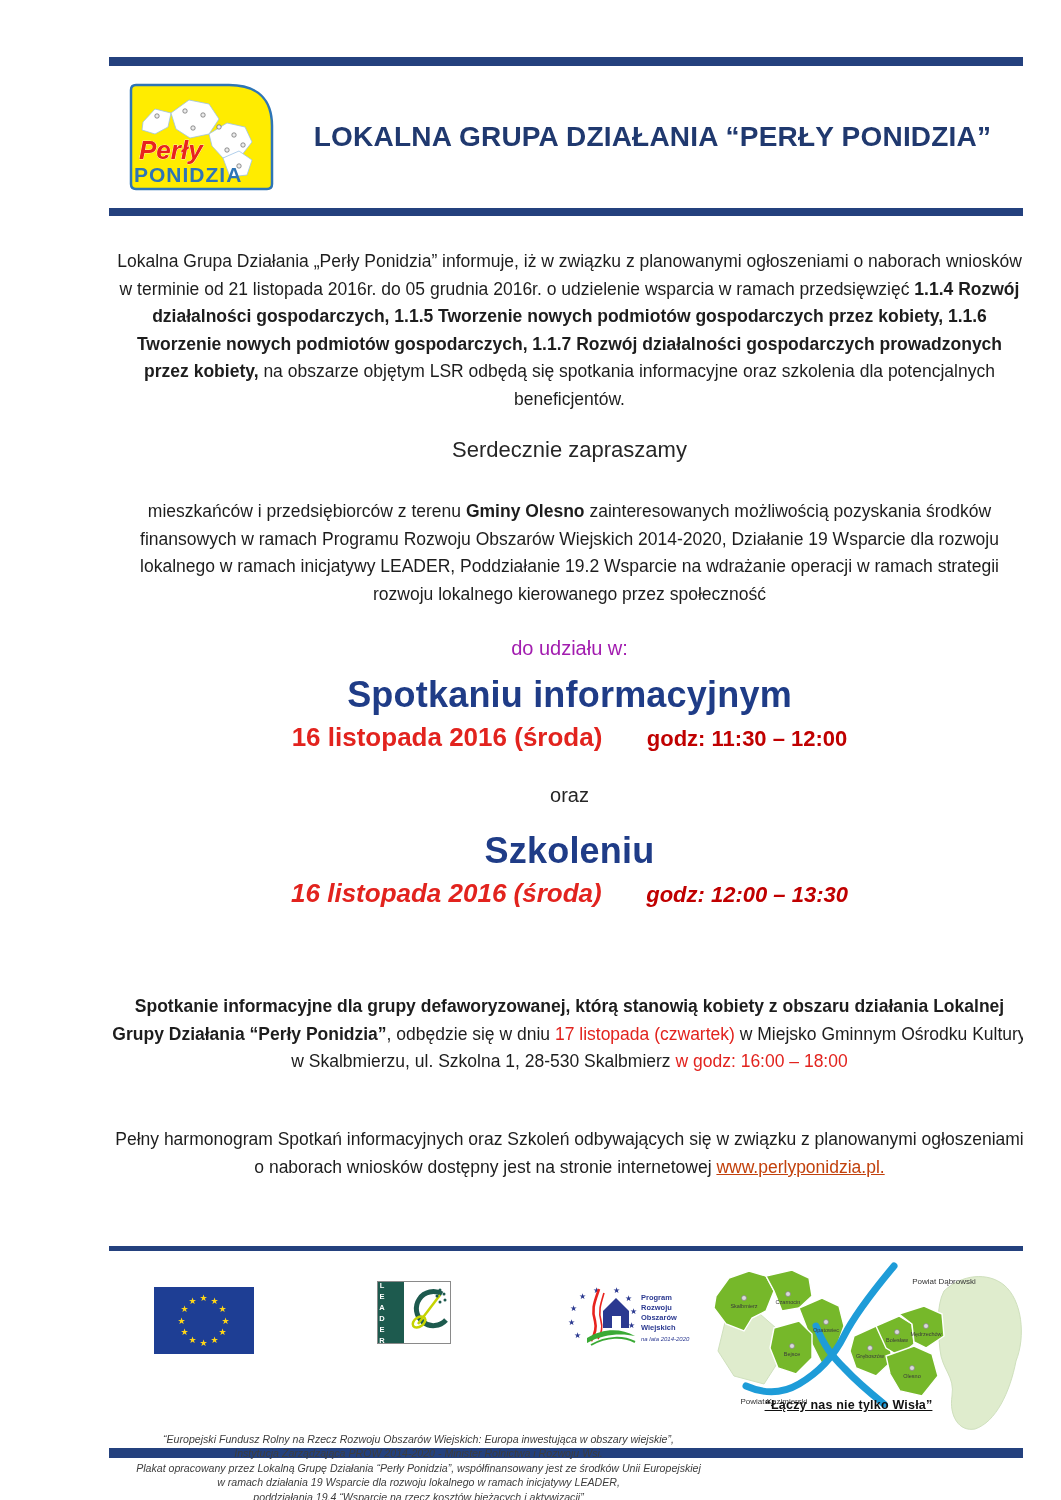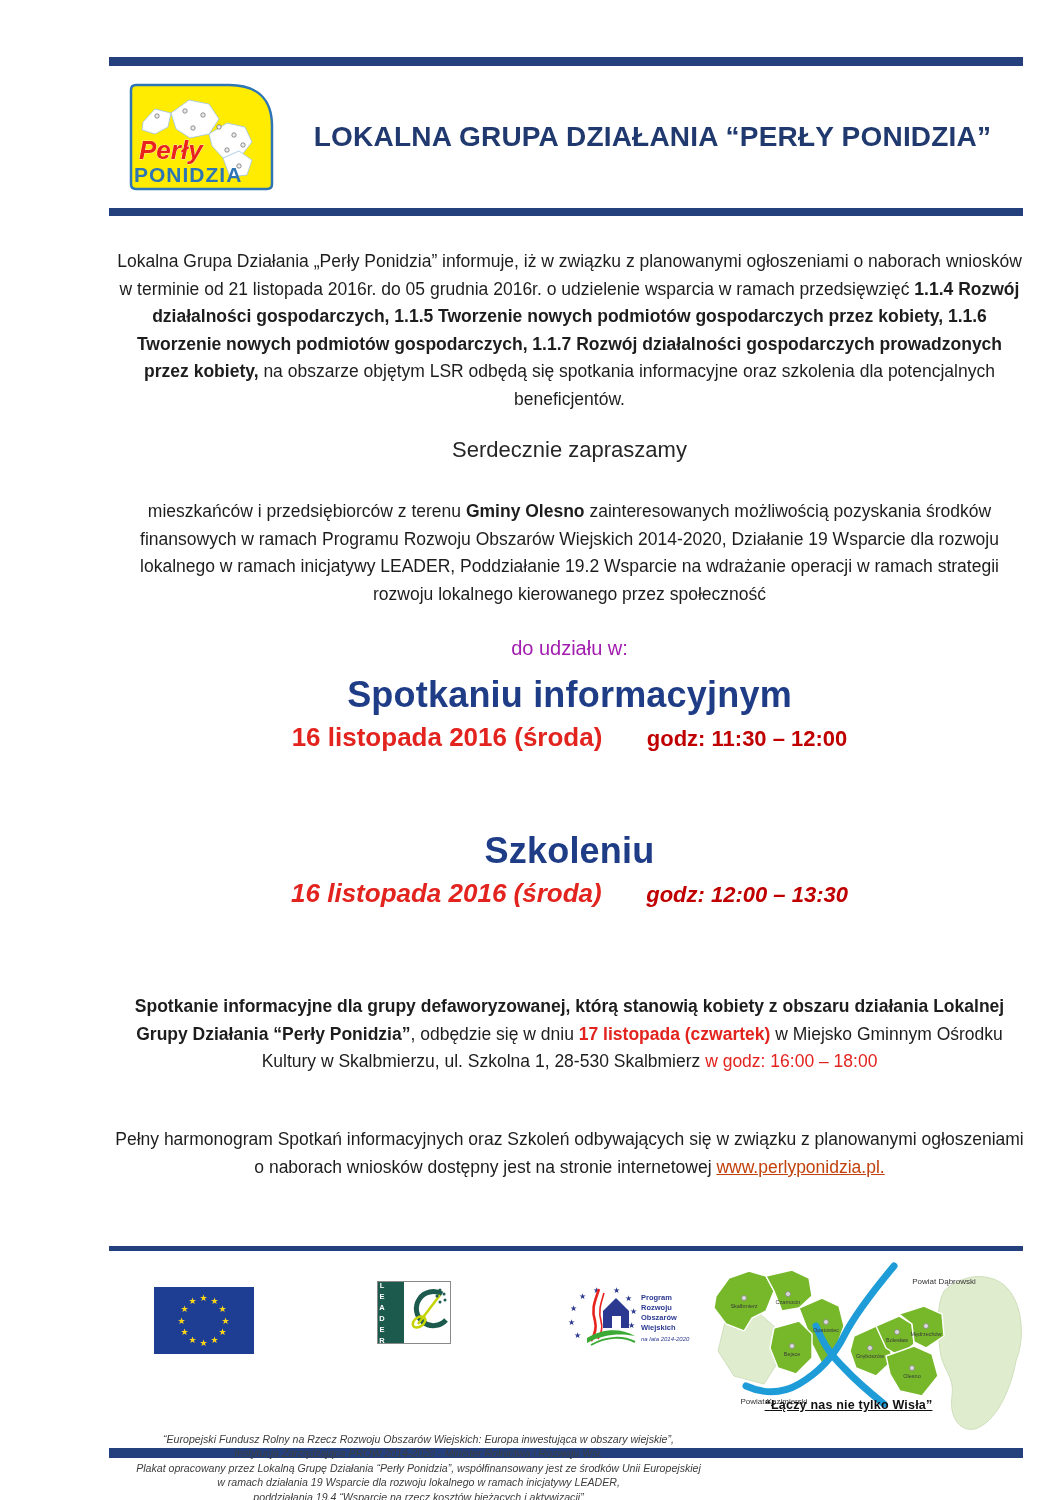--- a/index.html
+++ b/index.html
@@ -34,21 +34,21 @@
   .event-when { }
   .date-red  { font-size:26px; font-weight:bold; color:#e2231e; }
   .time-dark { font-size:22px; font-weight:bold; color:#c00000;margin-left:40px; }
   .event1-when { top:722px; }
   .oraz      { top:784px; font-size:20px; color:#262626; }
   .event2-title { top:830px; }
   .event2-when  { top:878px;font-style:italic; }
   .venue     { top:928px; font-size:17.5px; font-weight:bold; color:#1a1a1a; }
   .special   { top:993px; }
   .special .b { font-weight:bold; }
-  .special .red-b { color:#e2231e; font-weight:bold; }
+  .special .red-b { color:#e2231e; font-weight:normal; }
   .special .red   { color:#e2231e; }
   .schedule  { top:1126px; }
   .schedule a { color:#c2410c; text-decoration:underline; cursor:pointer; }
 
   .footnote {
     position:absolute; left:70px; top:1432px; width:620px; text-align:center;
     font-size:10.6px; line-height:14.4px; color:#3d3d3d;font-style:italic;
   }
 
   
@@ -118,20 +118,21 @@
   <div class="centered serdecznie">Serdecznie zapraszamy</div>
 
   <p class="centered body-text audience"><span>mieszkańców i przedsiębiorców z terenu </span><b>Gminy Olesno</b><span> zainteresowanych możliwością pozyskania środków finansowych w ramach Programu Rozwoju Obszarów Wiejskich 2014-2020, Działanie 19 Wsparcie dla rozwoju lokalnego w ramach inicjatywy LEADER, Poddziałanie 19.2 Wsparcie na wdrażanie operacji w ramach strategii rozwoju lokalnego kierowanego przez społeczność</span></p>
 
   <div class="centered udzial">do udziału w:</div>
 
   <div class="centered event-title event1-title">Spotkaniu informacyjnym</div>
   <div class="centered event-when event1-when"><span class="date-red">16 listopada 2016 (środa)</span>
     <span class="time-dark">godz: 11:30 – 12:00</span></div>
 
+  <div class="centered oraz">oraz</div>
 
   <div class="centered event-title event2-title">Szkoleniu</div>
   <div class="centered event-when event2-when"><span class="date-red">16 listopada 2016 (środa)</span>
     <span class="time-dark">godz: 12:00 – 13:30</span></div>
 
 
   <p class="centered body-text special"><span class="b">Spotkanie informacyjne dla grupy defaworyzowanej, którą stanowią kobiety z obszaru działania Lokalnej Grupy Działania “Perły Ponidzia”</span><span>, odbędzie się w dniu </span><span class="red-b">17 listopada (czwartek)</span><span> w Miejsko Gminnym Ośrodku Kultury w Skalbmierzu, ul. Szkolna 1, 28-530 Skalbmierz </span><span class="red">w godz: 16:00 – 18:00</span></p>
 
   <p class="centered body-text schedule"><span>Pełny harmonogram Spotkań informacyjnych oraz Szkoleń odbywających się w związku z planowanymi ogłoszeniami o naborach wniosków dostępny jest na stronie internetowej </span><a>www.perlyponidzia.pl.</a></p>
 

